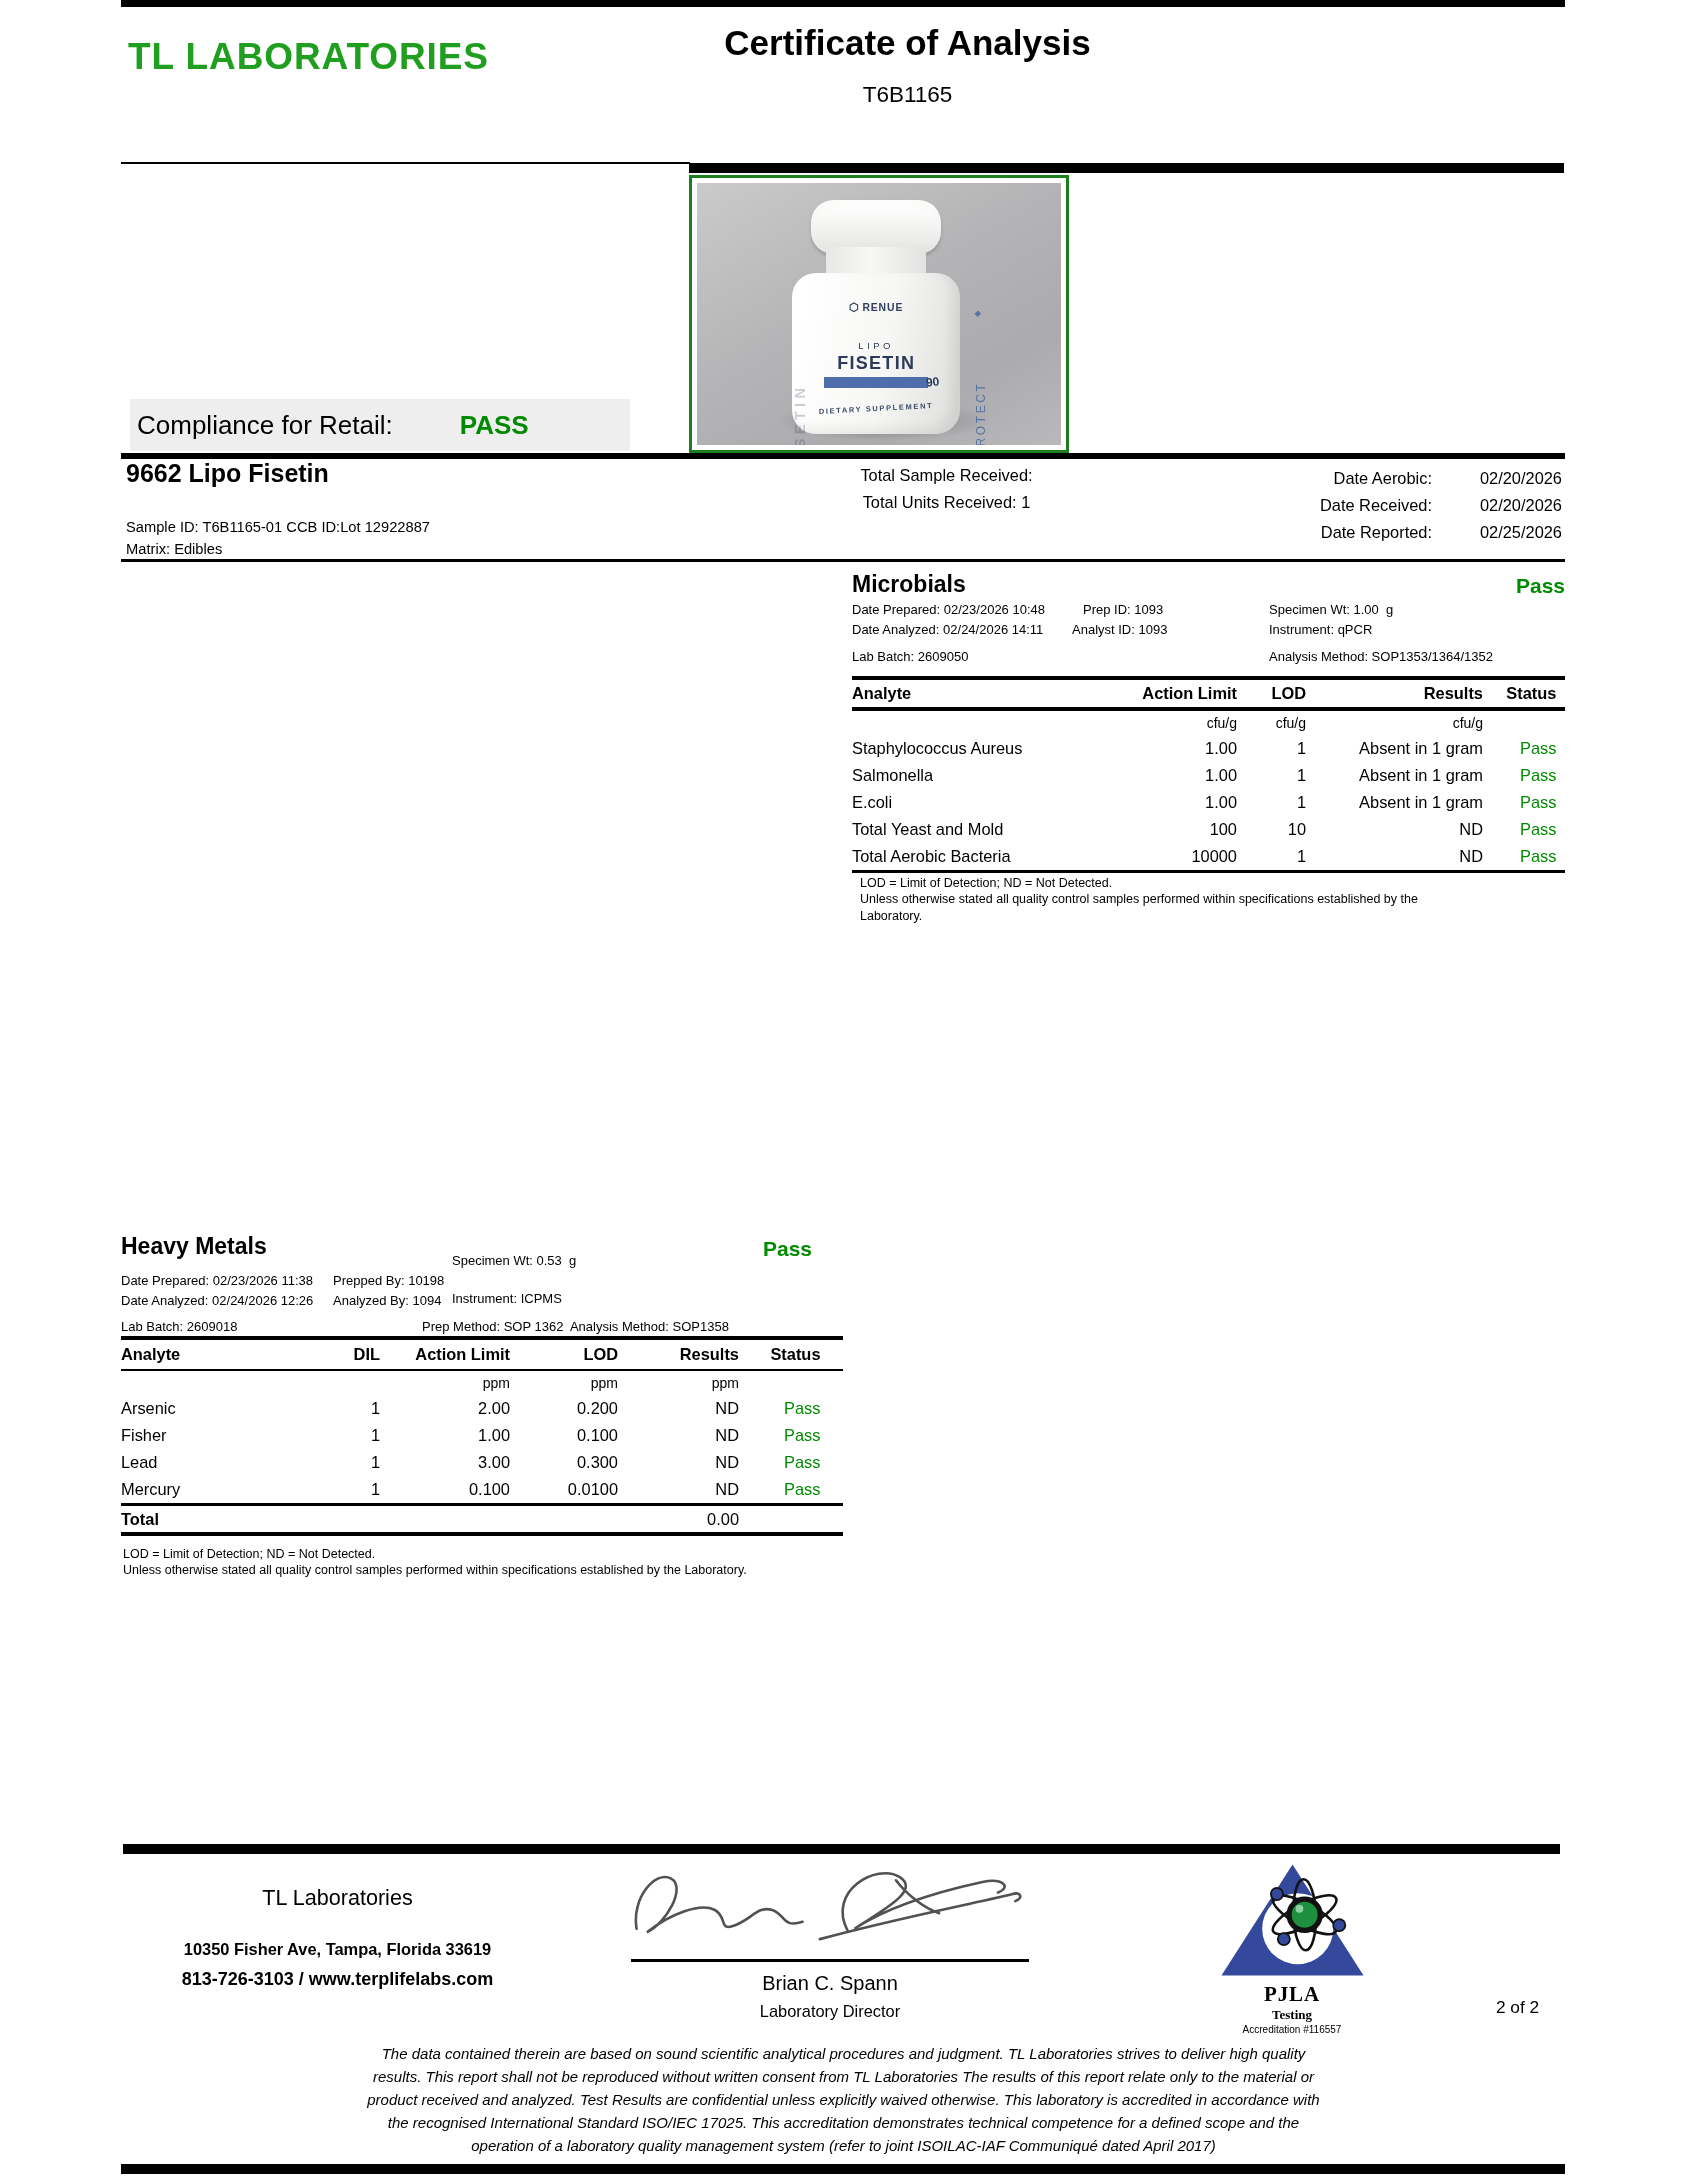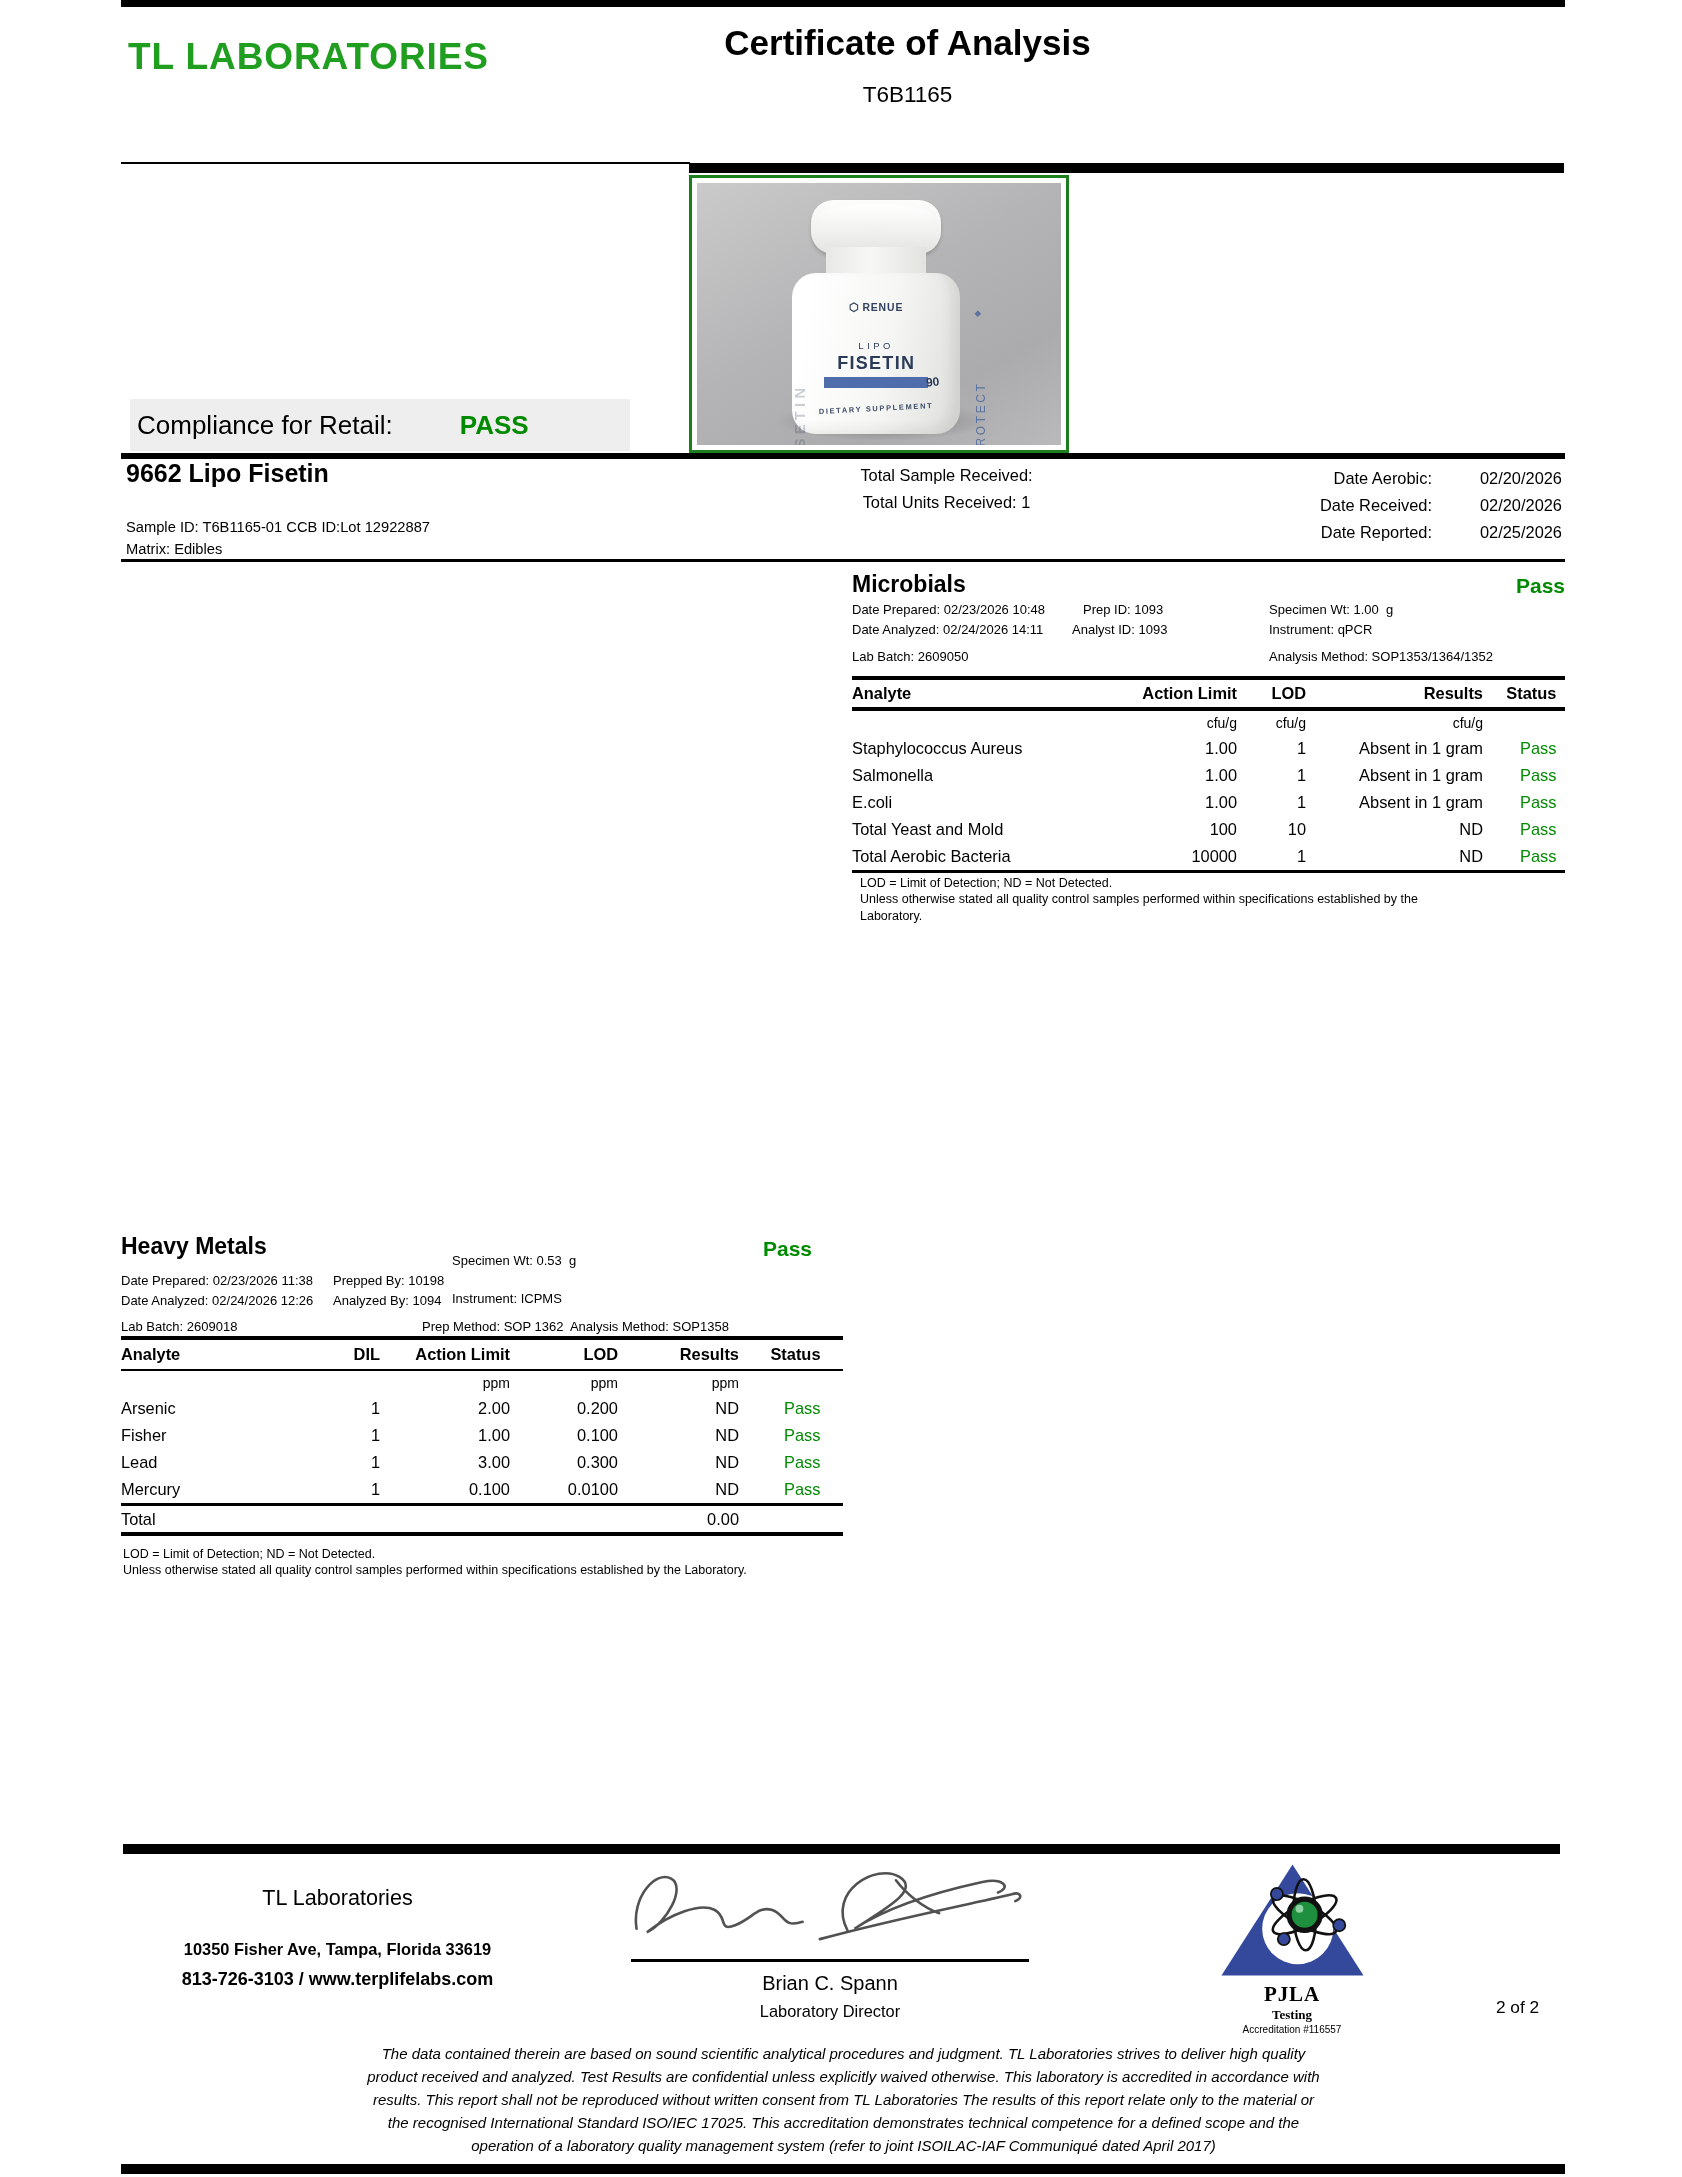--- a/index.html
+++ b/index.html
@@ -113,21 +113,21 @@
   .trow { height:27px; }
   .units { height:24px; font-size:14px; }
   .c-r { text-align:right; }
   .c-status { text-align:right; padding-right:8.6px; }
   .hm-status { text-align:right; padding-right:22.5px; }
   .pass-cell { color:#008a00; }
   .mb-table { left:852px; top:676px; width:713px; border-bottom:3.5px solid #000; }
   .hm-table { left:121px; top:1336px; width:722px; }
   .thead.hm-head { border-bottom:2.6px solid #000; }
   .total-row { border-top:3.5px solid #000; border-bottom:4.3px solid #000; height:33px; font-size:16.4px; }
-  .total-label { font-weight:normal; }
+  .total-label { font-weight:bold; }
   .footnote { font-size:12.5px; line-height:16.4px; }
   .mb-foot { left:860px; top:875px; width:571px; }
   .hm-foot { left:123px; top:1546px; width:657px; }
 
   
   .footer-bar { left:123px; top:1844px; width:1437px; height:9.5px; background:#000; }
   .lab-name { left:130px; top:1885px; width:415px; text-align:center; font-size:21.6px; }
   .lab-address { left:130px; top:1940px; width:415px; text-align:center; font-size:16.4px; font-weight:bold; }
   .lab-phone { left:130px; top:1969px; width:415px; text-align:center; font-size:18px; font-weight:bold; }
   .sig-svg { left:621px; top:1856px; }
@@ -402,21 +402,21 @@
     </svg>
     <div class="pjla-org">PJLA</div>
     <div class="pjla-prog">Testing</div>
     <div class="pjla-accr">Accreditation #116557</div>
   </div>
   <div class="abs page-num">2 of 2</div>
 
   <div class="abs disclaimer">
 
   <div>The data contained therein are based on sound scientific analytical procedures and judgment. TL Laboratories strives to deliver high quality</div>
+      <div>results. This report shall not be reproduced without written consent from TL Laboratories The results of this report relate only to the material or</div>
       <div>product received and analyzed. Test Results are confidential unless explicitly waived otherwise. This laboratory is accredited in accordance with</div>
-      <div>results. This report shall not be reproduced without written consent from TL Laboratories The results of this report relate only to the material or</div>
       <div>the recognised International Standard ISO/IEC 17025. This accreditation demonstrates technical competence for a defined scope and the</div>
       <div>operation of a laboratory quality management system (refer to joint ISOILAC-IAF Communiqué dated April 2017)</div>
     </div>
   <div class="abs bottom-bar"></div>
 
 </div>
 
 
 </body></html>

